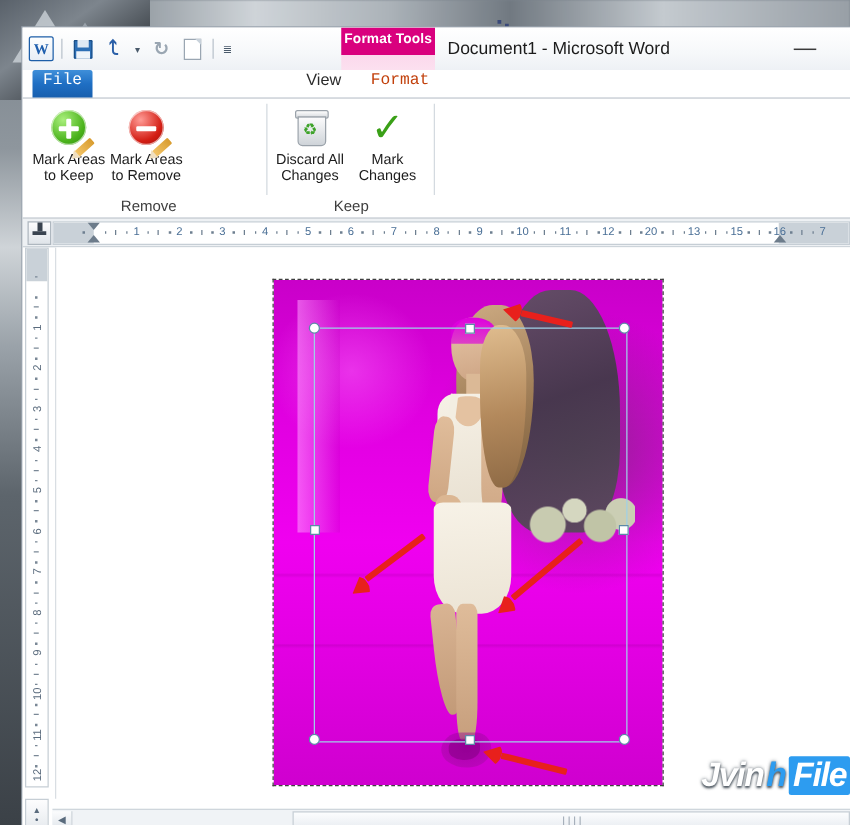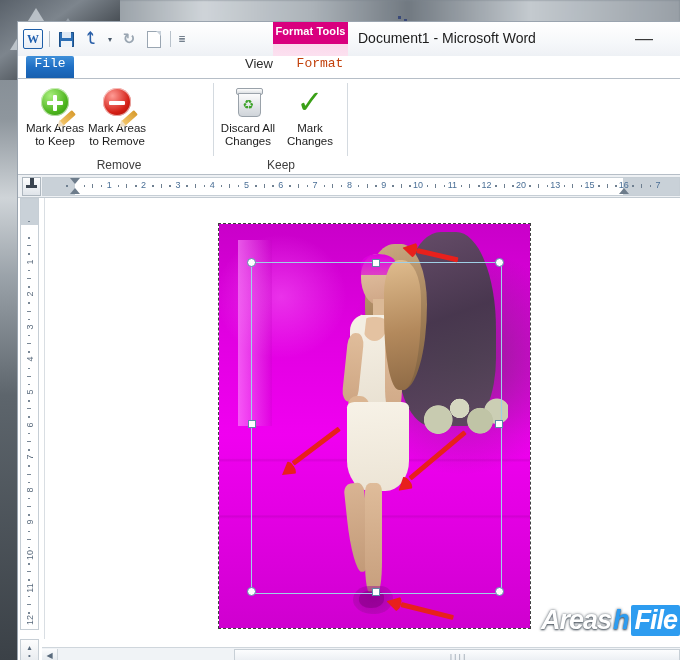--- a/index.html
+++ b/index.html
@@ -706,18 +706,18 @@
         <div class="hs-track">
           <div class="hs-thumb">
             <span class="hs-grip">||||</span>
           </div>
         </div>
       </div>
     </div>
   </div>
 
   <div id="watermark">
-    <span class="wm-part1">Areas</span>
+    <span class="wm-part1">Jvin</span>
       <span class="wm-h">h</span>
       <span class="wm-blog">File</span>
   </div>
 
 </div>
 
 </body></html>

